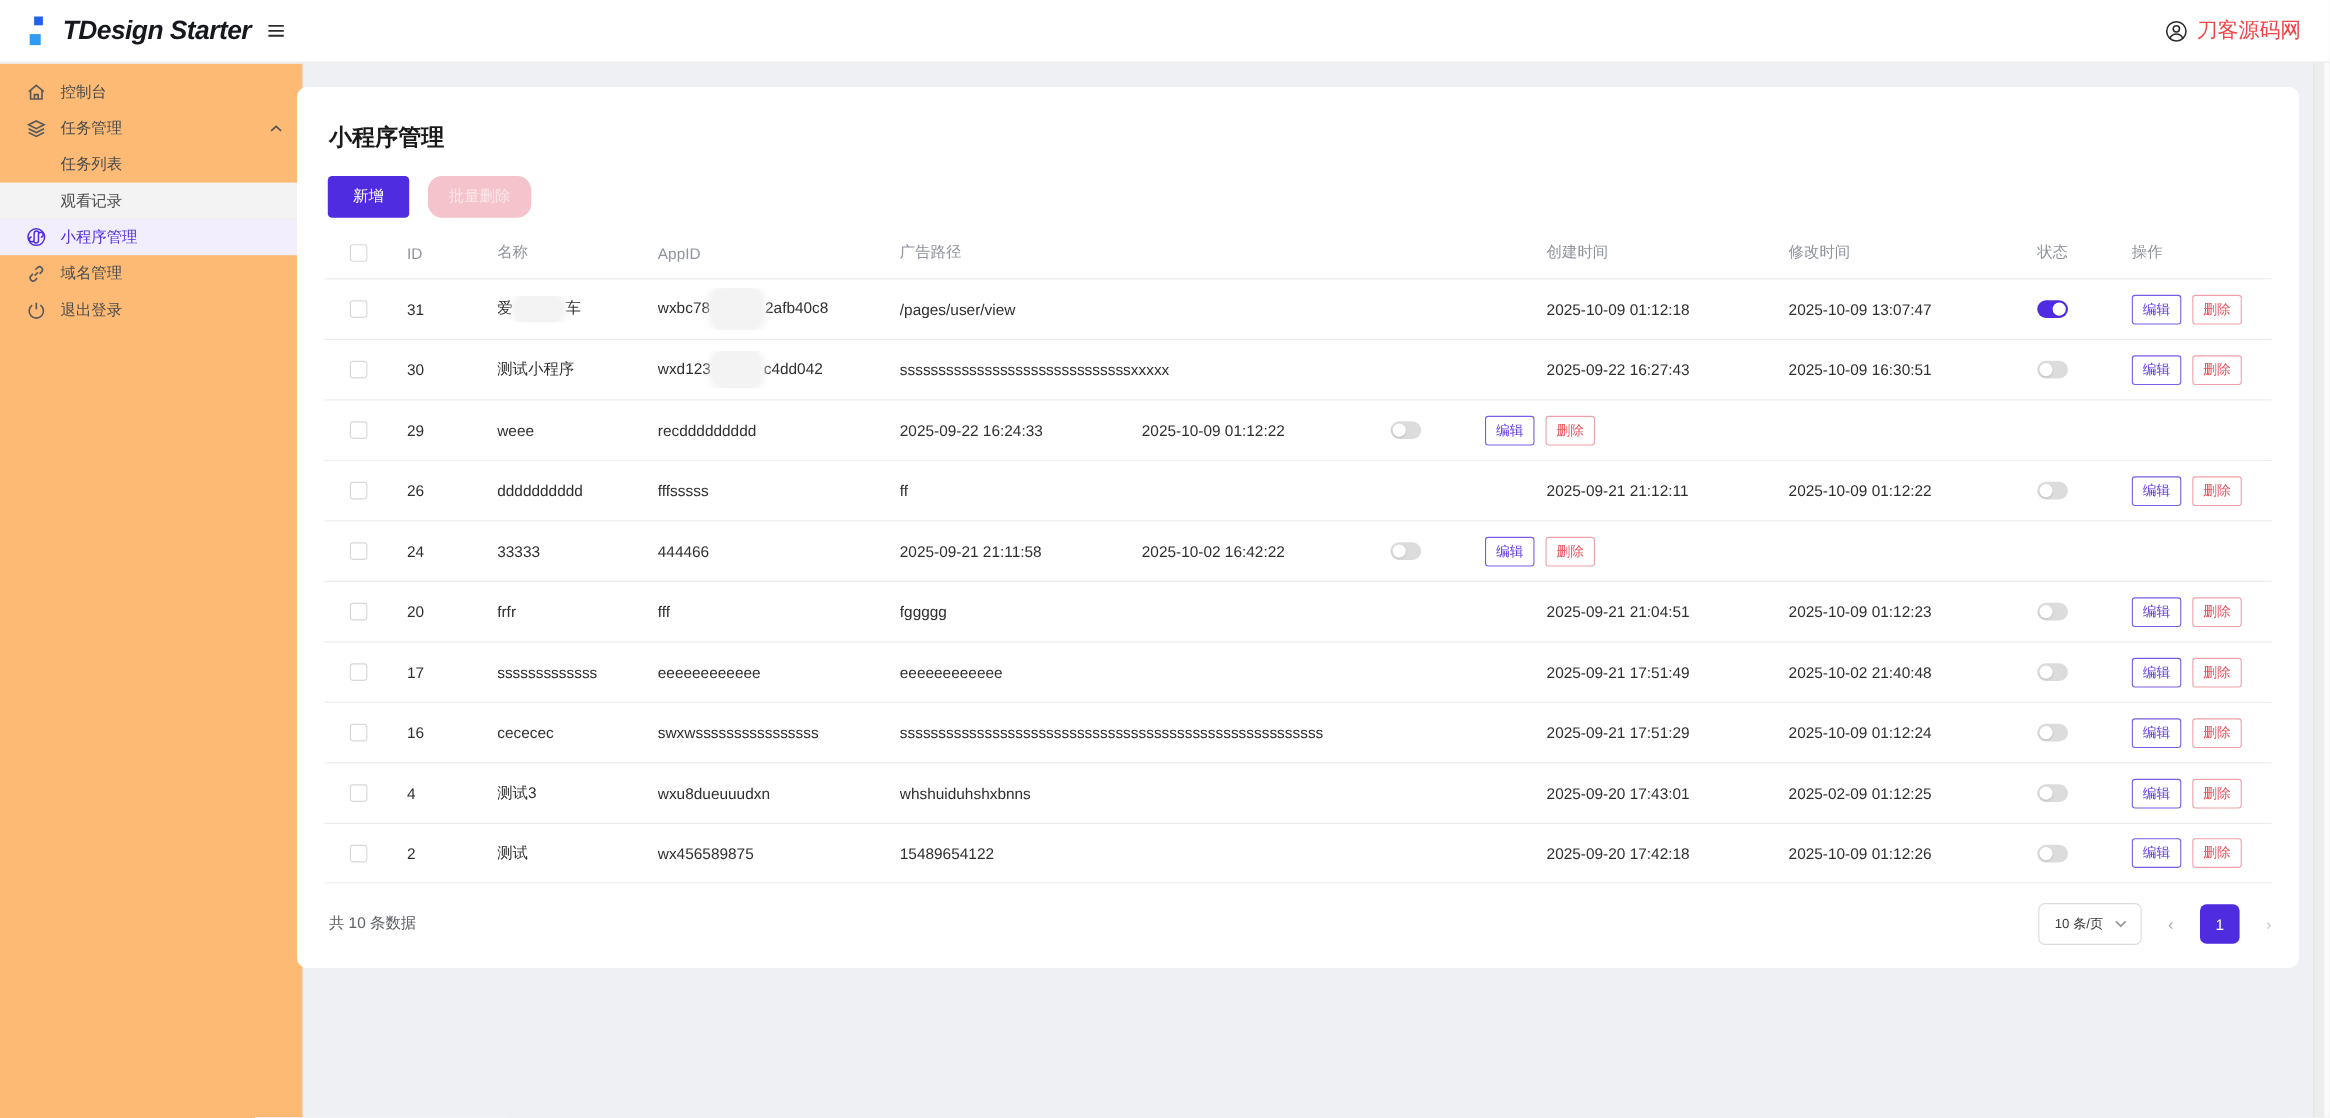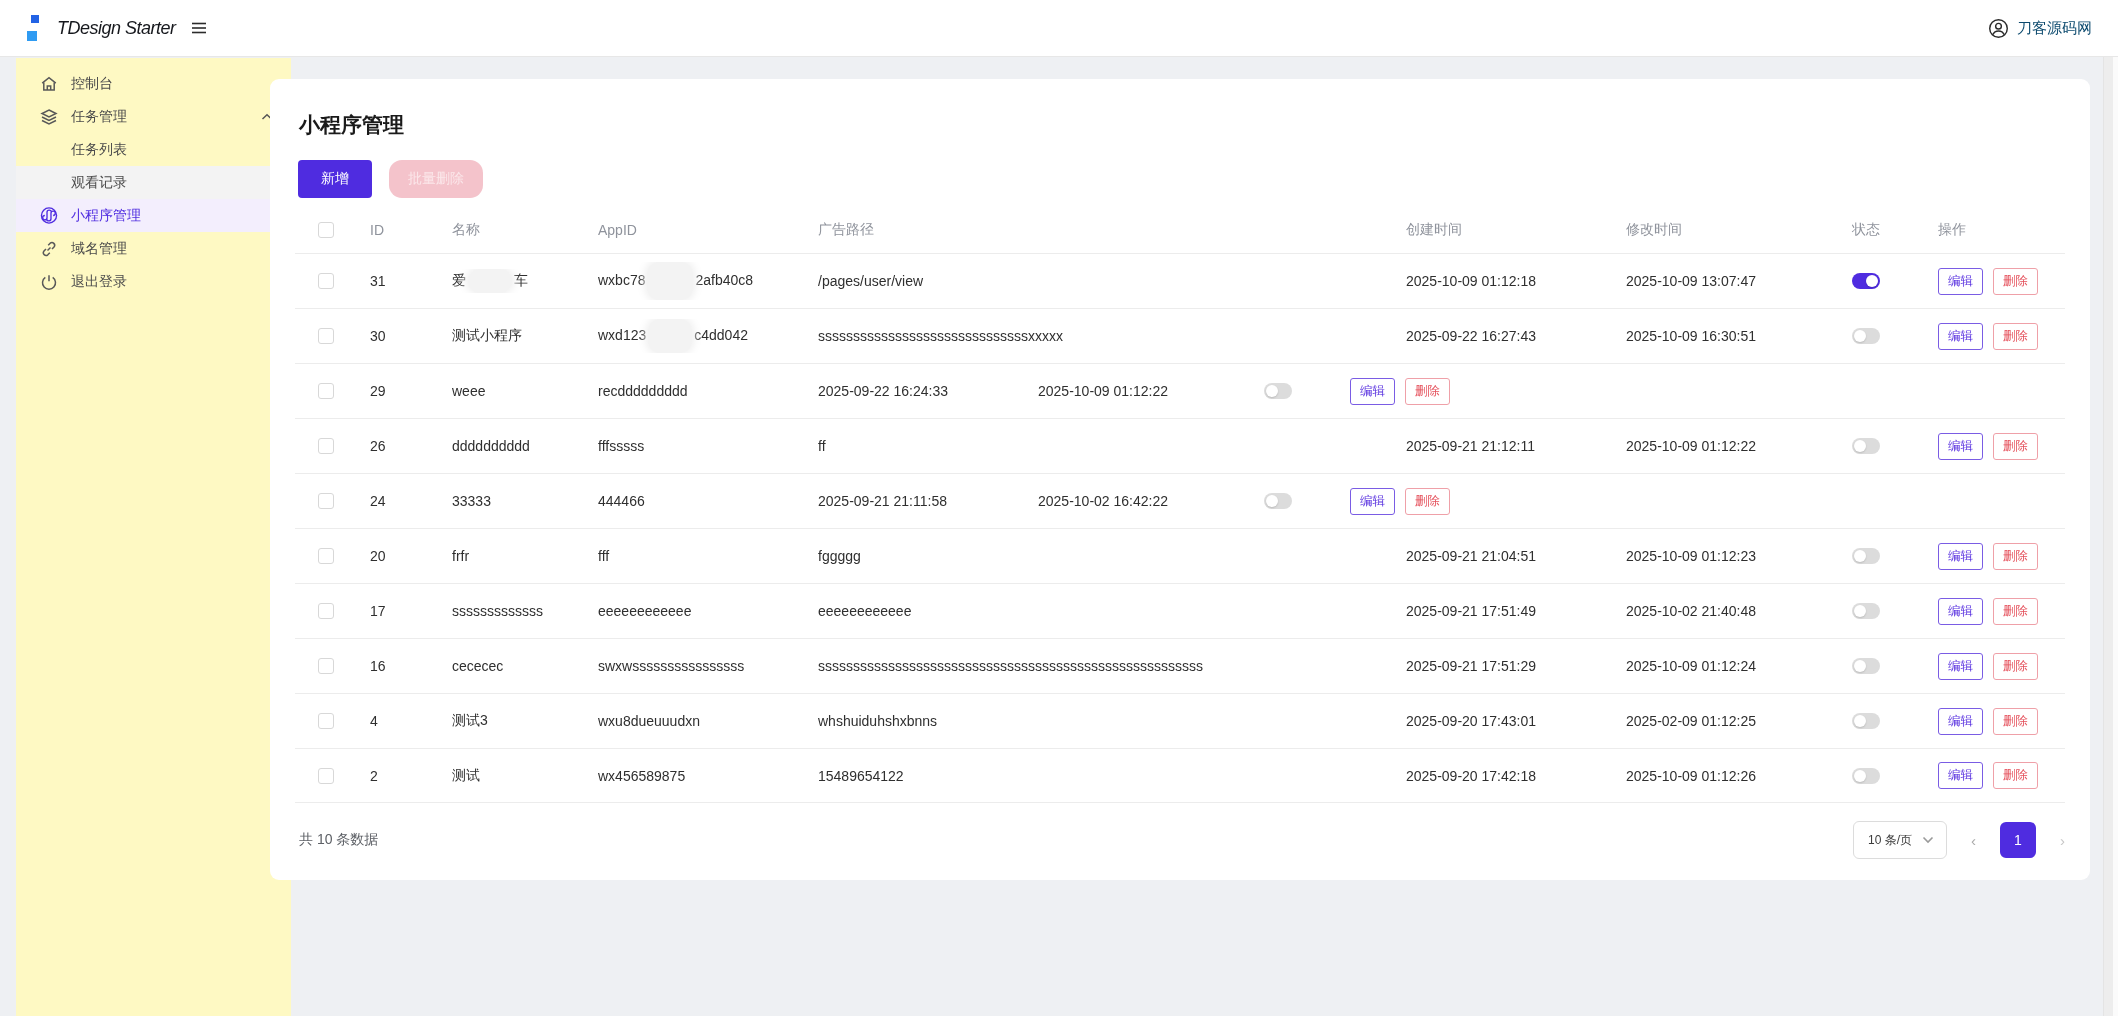--- a/index.html
+++ b/index.html
@@ -7,27 +7,27 @@
   body { font-family: "Liberation Sans", "DejaVu Sans", sans-serif; }
   .app { position:relative; width:2118px; height:1016px; background:#eef0f3; overflow:hidden; }
 
   
   .topbar { position:absolute; top:0; left:0; width:100%; height:57px; background:#fff;
             border-bottom:1px solid #e7e7e7; display:flex; align-items:center; z-index:5; }
   .logo-wrap { display:flex; align-items:center; margin-left:27px; }
   .logo-mark { position:relative; width:18px; height:30px; margin-right:12px; }
   .logo-mark .sq1 { position:absolute; top:2px; left:4px; width:8px; height:8px; background:var(--brand-blue-top); }
   .logo-mark .sq2 { position:absolute; bottom:2px; left:0; width:10px; height:10px; background:var(--brand-blue-bottom); }
-  .logo-text { font-size:18px; font-weight:400; font-style:italic; color:#16181d; letter-spacing:-0.5px; }
+  .logo-text { font-size:24px; font-weight:700; font-style:italic; color:#16181d; letter-spacing:-0.5px; }
   .menu-toggle { margin-left:14px; cursor:pointer; display:flex; align-items:center; }
   .topbar-right { margin-left:auto; margin-right:26px; display:flex; align-items:center; gap:8px; }
-  .user-name { font-size:15px; color:#0c4a6e; }
-
-  
-  .sidebar { position:absolute; top:58px; left:16px; width:275px; height:958px; background:#fef9c3; padding-top:9px; }
+  .user-name { font-size:19px; color:#ef4444; }
+
+  
+  .sidebar { position:absolute; top:58px; left:0; width:275px; height:958px; background:#fdba74; padding-top:9px; }
   .nav-item { height:33px; display:flex; align-items:center; padding:0 18px 0 24px;
               font-size:14px; color:#4b4b4b; cursor:pointer; }
   .nav-item .nav-icon { width:18px; height:18px; margin-right:13px; display:flex; align-items:center; justify-content:center; }
   .nav-item .nav-icon svg { stroke:#595959; }
   .nav-item.child { padding-left:55px;text-align:center; }
   .nav-item.highlighted { background:#f3f3f3; }
   .nav-item.active { background:var(--accent-soft); color:var(--accent); }
   .nav-item.active .nav-icon svg { stroke:var(--accent); }
   .nav-item .spacer { flex:1; }
   .nav-item .chev { display:flex; align-items:center; }

